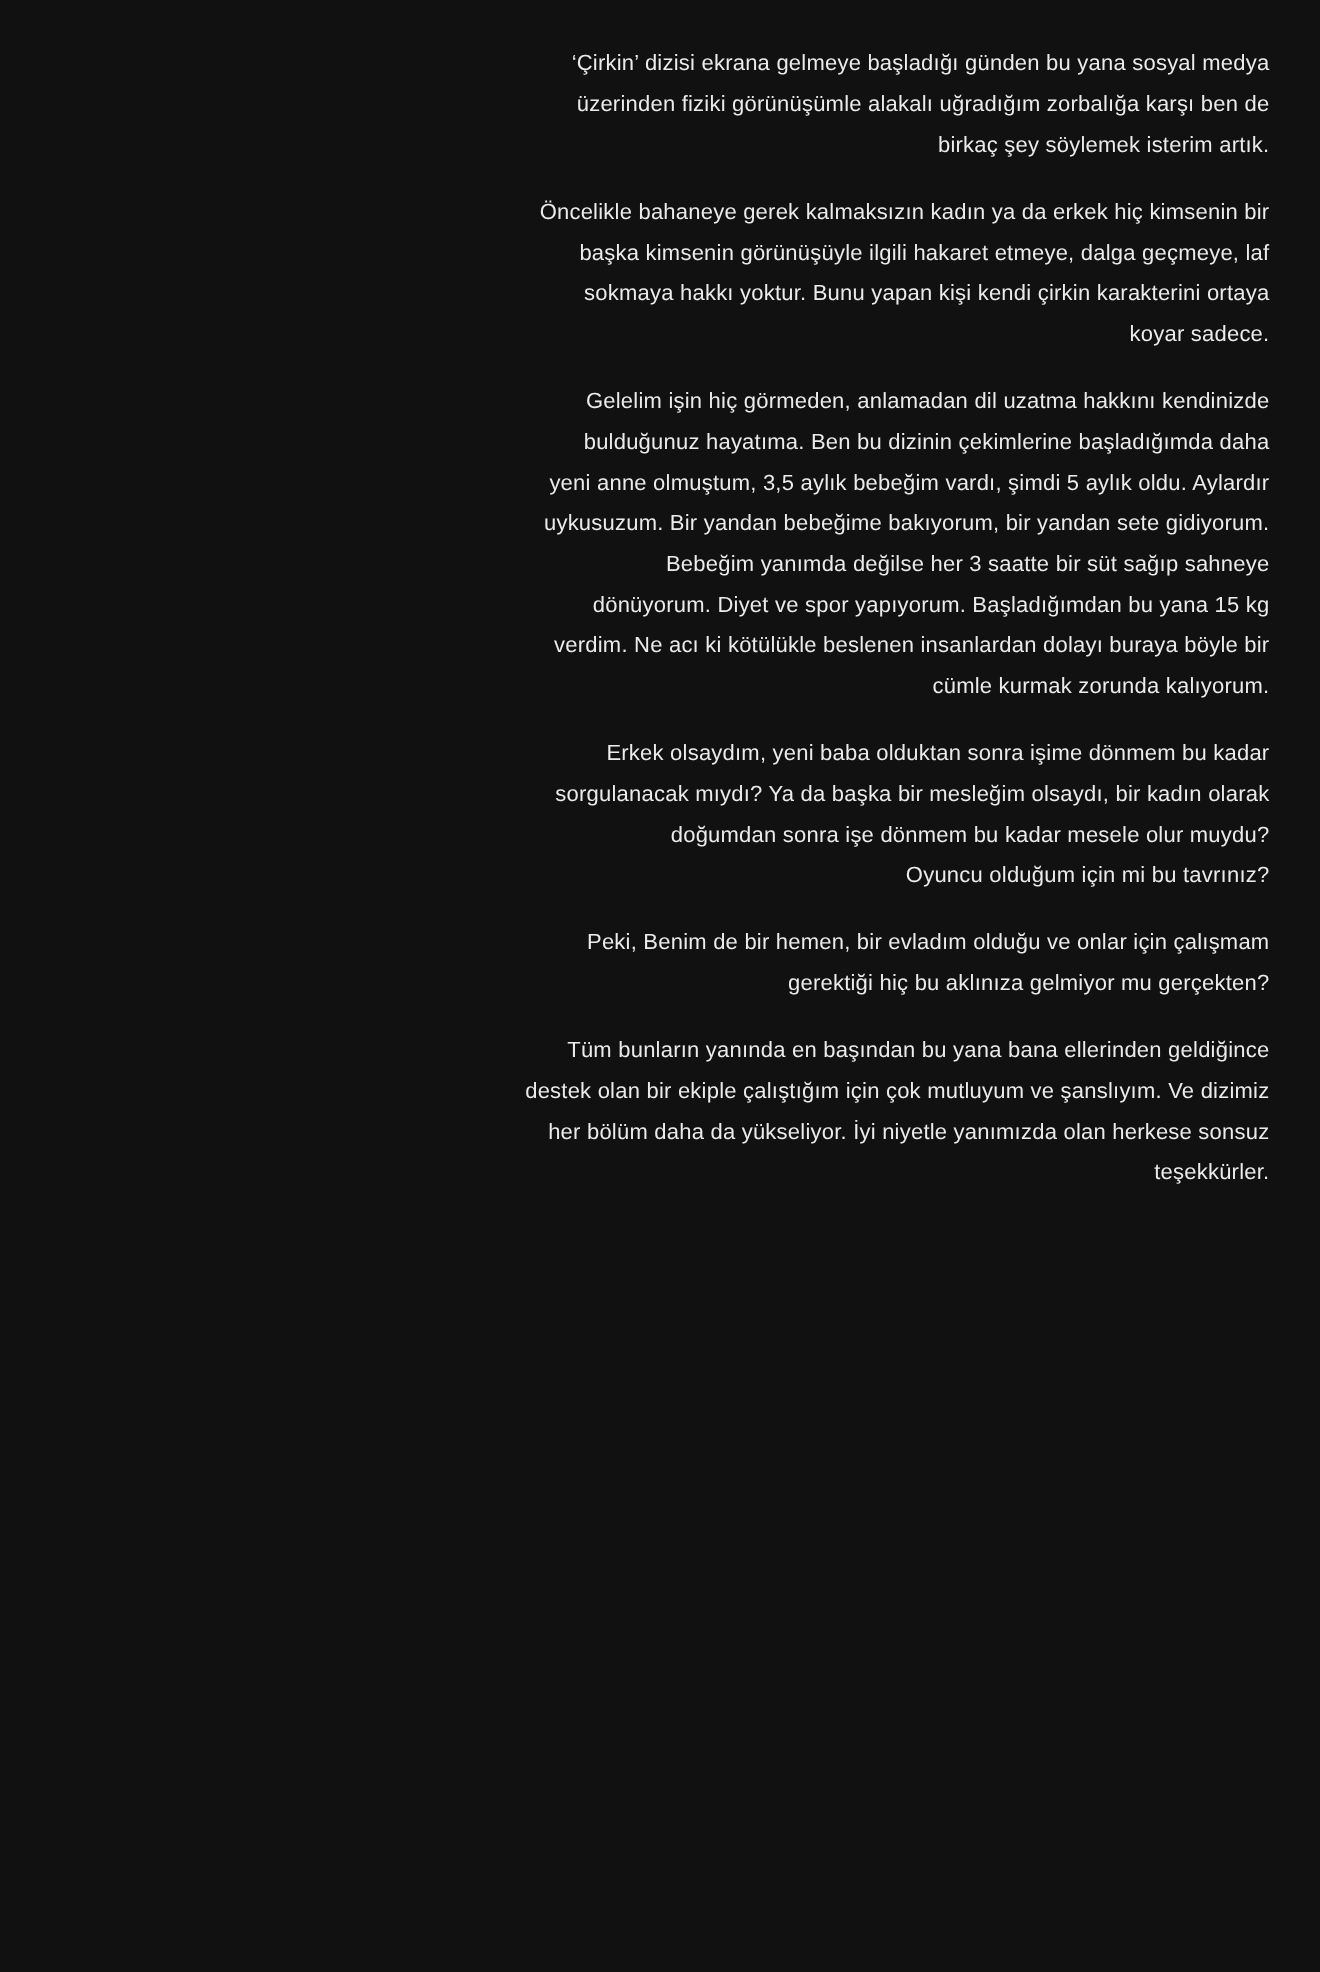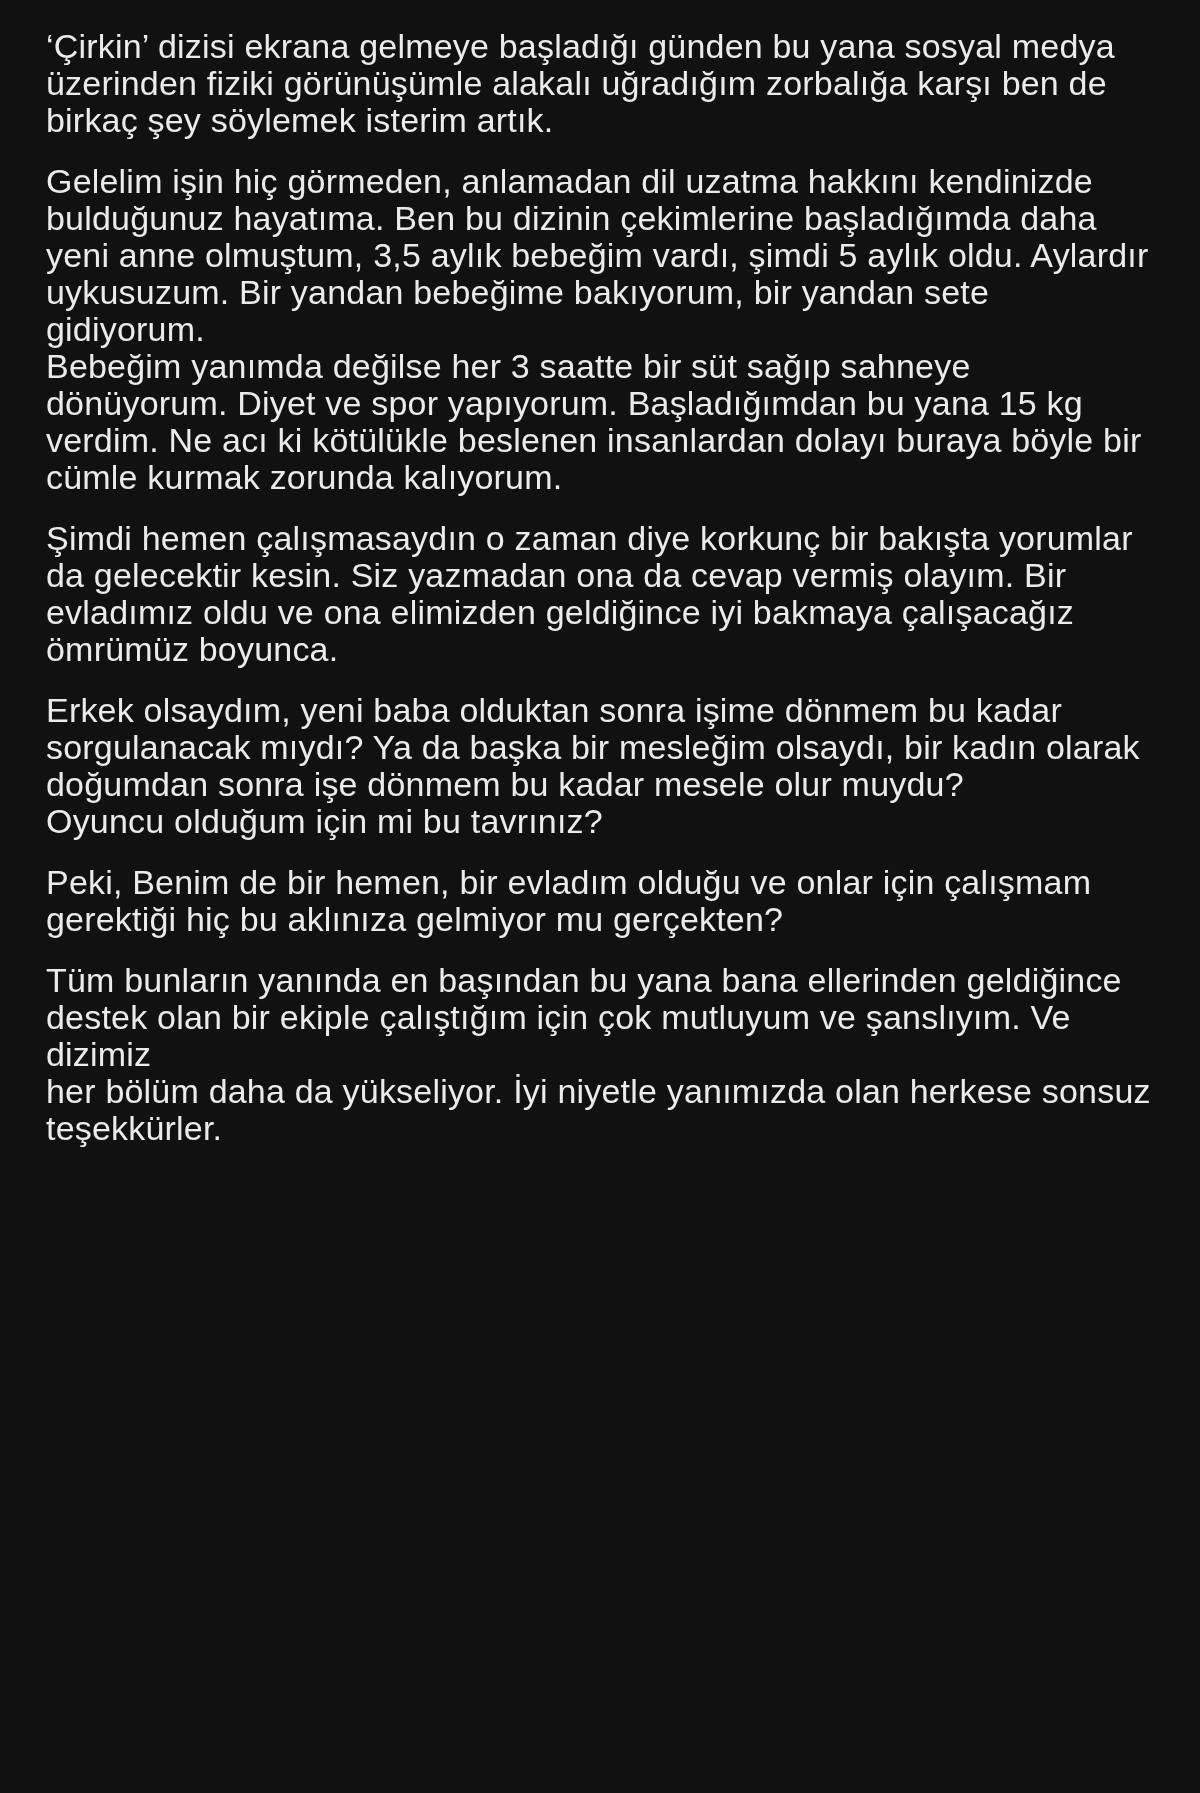--- a/index.html
+++ b/index.html
@@ -12,26 +12,26 @@
     padding: 0;
   }
   body {
     width: 1200px;
     height: 1793px;
     background: var(--bg);
     overflow: hidden;
   }
   .statement {
     width: 1108px;
-    margin: 4px auto;
+    margin: 16px auto;
     padding-top: 24px;
-    text-align: left;
+    text-align: right;
     color: var(--fg);
     font-family: "Liberation Sans", sans-serif;
-    font-size: 34px;
+    font-size: 20px;
     line-height: 37px;
     font-weight: 400;
     letter-spacing: 0.2px;
   }
   .statement p {
     margin: 0 0 24px 0;
     white-space: pre-line;
   }
   .statement p.signature {
     margin-top: 14px;
@@ -39,32 +39,32 @@
   }
 </style>
 </head>
 <body>
 
 <main class="statement">
   <div id="paragraphs">
       <p>‘Çirkin’ dizisi ekrana gelmeye başladığı günden bu yana sosyal medya
 üzerinden fiziki görünüşümle alakalı uğradığım zorbalığa karşı ben de
 birkaç şey söylemek isterim artık.</p>
+      <p>Öncelikle bahaneye gerek kalmaksızın kadın ya da erkek hiç kimsenin bir
+başka kimsenin görünüşüyle ilgili hakaret etmeye, dalga geçmeye, laf
+sokmaya hakkı yoktur. Bunu yapan kişi kendi çirkin karakterini ortaya
+koyar sadece.</p>
       <p>Gelelim işin hiç görmeden, anlamadan dil uzatma hakkını kendinizde
 bulduğunuz hayatıma. Ben bu dizinin çekimlerine başladığımda daha
 yeni anne olmuştum, 3,5 aylık bebeğim vardı, şimdi 5 aylık oldu. Aylardır
 uykusuzum. Bir yandan bebeğime bakıyorum, bir yandan sete gidiyorum.
 Bebeğim yanımda değilse her 3 saatte bir süt sağıp sahneye
 dönüyorum. Diyet ve spor yapıyorum. Başladığımdan bu yana 15 kg
 verdim. Ne acı ki kötülükle beslenen insanlardan dolayı buraya böyle bir
 cümle kurmak zorunda kalıyorum.</p>
-      <p>Şimdi hemen çalışmasaydın o zaman diye korkunç bir bakışta yorumlar
-da gelecektir kesin. Siz yazmadan ona da cevap vermiş olayım. Bir
-evladımız oldu ve ona elimizden geldiğince iyi bakmaya çalışacağız
-ömrümüz boyunca.</p>
       <p>Erkek olsaydım, yeni baba olduktan sonra işime dönmem bu kadar
 sorgulanacak mıydı? Ya da başka bir mesleğim olsaydı, bir kadın olarak
 doğumdan sonra işe dönmem bu kadar mesele olur muydu?
 Oyuncu olduğum için mi bu tavrınız?</p>
       <p>Peki, Benim de bir hemen, bir evladım olduğu ve onlar için çalışmam
 gerektiği hiç bu aklınıza gelmiyor mu gerçekten?</p>
       <p>Tüm bunların yanında en başından bu yana bana ellerinden geldiğince
 destek olan bir ekiple çalıştığım için çok mutluyum ve şanslıyım. Ve dizimiz
 her bölüm daha da yükseliyor. İyi niyetle yanımızda olan herkese sonsuz
 teşekkürler.</p>

